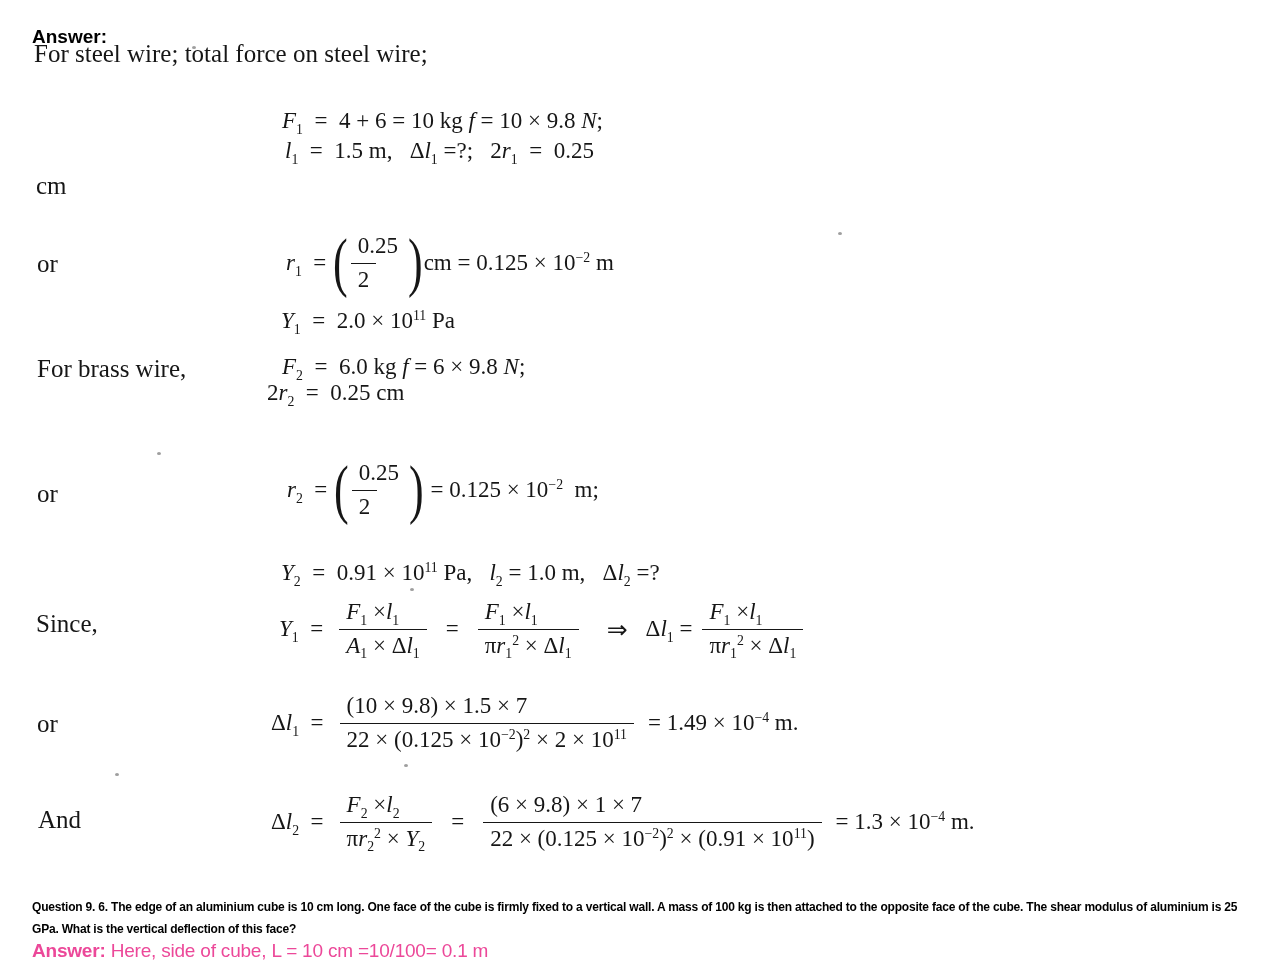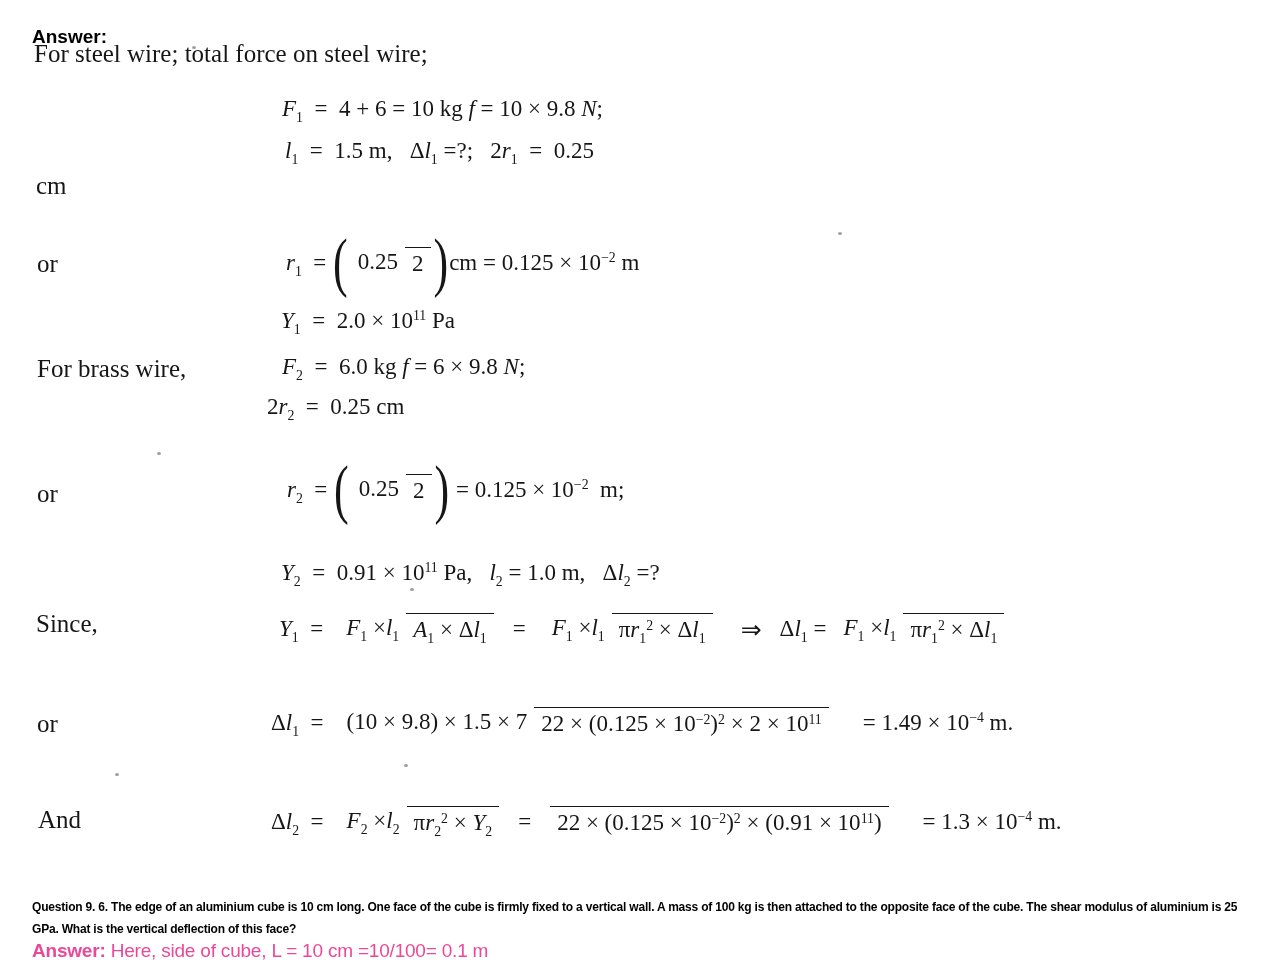--- a/index.html
+++ b/index.html
@@ -17,65 +17,65 @@
   
   .textline{position:absolute;font-size:25px;white-space:nowrap;}
   .rowlabel{position:absolute;font-size:25px;white-space:nowrap;}
   .mathline{position:absolute;font-size:23px;white-space:nowrap;}
   .eqflex{position:absolute;display:flex;align-items:center;font-size:23px;white-space:nowrap;}
 
   .m i{font-style:italic;}
   .m sub{font-size:0.60em;line-height:0;position:relative;vertical-align:baseline;top:0.42em;}
   .m sup{font-size:0.60em;line-height:0;position:relative;vertical-align:baseline;top:-0.55em;}
 
-  .frac{display:inline-flex;flex-direction:row;align-items:flex-end;text-align:center;margin:0 10px;}
+  .frac{display:inline-flex;flex-direction:column;align-items:flex-start;text-align:center;margin:0 10px;}
   .frac.tight{margin:0 2px;}
   .frac .num{padding:0 7px 2px;line-height:1.22;}
   .frac .den{border-top:1.7px solid #161616;padding:2px 7px 0;line-height:1.22;}
 
   .bp{display:inline-block;font-size:44px;line-height:1;transform:scaleY(1.5);
       transform-origin:50% 50%;font-weight:400;margin:0 1px;}
   .sep{margin:0 9px;}
   .arrow{font-family:"DejaVu Sans",sans-serif;font-size:25px;margin:0 18px;}
   .lhs{margin-right:6px;}
-  .rhs{margin-left:24px;}
+  .rhs{margin-left:4px;}
 
   
   .speck{position:absolute;width:4px;height:3px;background:#6a6a6a;border-radius:50%;opacity:.65;}
 </style>
 </head>
 <body>
 
 <div class="page">
 
   <div class="ahead sansbold">Answer:</div>
 
   <div class="textline" style="left:34px;top:40px">For steel wire; total force on steel wire;</div>
 
-  <div class="mathline m" style="left:282px;top:96px"><i>F</i><sub>1</sub> &nbsp;=&nbsp; 4 + 6 = 10 kg <i>f</i> = 10 × 9.8 <i>N</i>;</div>
+  <div class="mathline m" style="left:282px;top:108px"><i>F</i><sub>1</sub> &nbsp;=&nbsp; 4 + 6 = 10 kg <i>f</i> = 10 × 9.8 <i>N</i>;</div>
   <div class="mathline m" style="left:285px;top:138px"><i>l</i><sub>1</sub> &nbsp;=&nbsp; 1.5 m, &nbsp;&nbsp;Δ<i>l</i><sub>1</sub> =?; &nbsp;&nbsp;2<i>r</i><sub>1</sub> &nbsp;=&nbsp; 0.25</div>
   <div class="textline" style="left:36px;top:172px">cm</div>
 
   <div class="rowlabel" style="left:37px;top:250px">or</div>
   <div class="eqflex m" style="left:286px;top:224px;height:78px">
     <span class="m"><i>r</i><sub>1</sub> &nbsp;=&nbsp; </span>
     <span class="bp">(</span>
     <span class="frac tight">
       <span class="num">0.25</span>
       <span class="den">2</span>
     </span>
     <span class="bp">)</span>
     <span class="m">cm = 0.125 × 10<sup>−2</sup> m</span>
   </div>
 
   <div class="mathline m" style="left:281px;top:308px"><i>Y</i><sub>1</sub> &nbsp;=&nbsp; 2.0 × 10<sup>11</sup> Pa</div>
 
   <div class="rowlabel" style="left:37px;top:355px">For brass wire,</div>
   <div class="mathline m" style="left:282px;top:354px"><i>F</i><sub>2</sub> &nbsp;=&nbsp; 6.0 kg <i>f</i> = 6 × 9.8 <i>N</i>;</div>
-  <div class="mathline m" style="left:267px;top:394px">2<i>r</i><sub>2</sub> &nbsp;=&nbsp; 0.25 cm</div>
+  <div class="mathline m" style="left:267px;top:380px">2<i>r</i><sub>2</sub> &nbsp;=&nbsp; 0.25 cm</div>
 
   <div class="rowlabel" style="left:37px;top:480px">or</div>
   <div class="eqflex m" style="left:287px;top:452px;height:76px">
     <span class="m"><i>r</i><sub>2</sub> &nbsp;=&nbsp; </span>
     <span class="bp">(</span>
     <span class="frac tight">
       <span class="num">0.25</span>
       <span class="den">2</span>
     </span>
     <span class="bp">)</span>
@@ -116,20 +116,21 @@
 
   <div class="rowlabel" style="left:38px;top:806px">And</div>
   <div class="eqflex m" style="left:271px;top:780px;height:84px">
     <span class="m lhs">Δ<i>l</i><sub>2</sub> &nbsp;=</span>
     <span class="frac">
       <span class="num"><i>F</i><sub>2</sub> ×<i>l</i><sub>2</sub></span>
       <span class="den">π<i>r</i><sub>2</sub><sup>2</sup> × <i>Y</i><sub>2</sub></span>
     </span>
     <span class="sep">=</span>
     <span class="frac">
+      <span class="num">(6 × 9.8) × 1 × 7</span>
       <span class="den">22 × (0.125 × 10<sup>−2</sup>)<sup>2</sup> × (0.91 × 10<sup>11</sup>)</span>
     </span>
     <span class="m rhs">= 1.3 × 10<sup>−4</sup> m.</span>
   </div>
 
   <div class="qa sansbold">Question 9. 6. The edge of an aluminium cube is 10 cm long. One face of the cube is firmly fixed to a vertical wall. A mass of 100 kg is then attached to the opposite face of the cube. The shear modulus of aluminium is 25 GPa. What is the vertical deflection of this face?</div>
   <div class="ansline">
     <span class="albl">Answer:</span><span>&nbsp;Here, side of cube, L = 10 cm =10/100= 0.1 m</span>
   </div>
 

